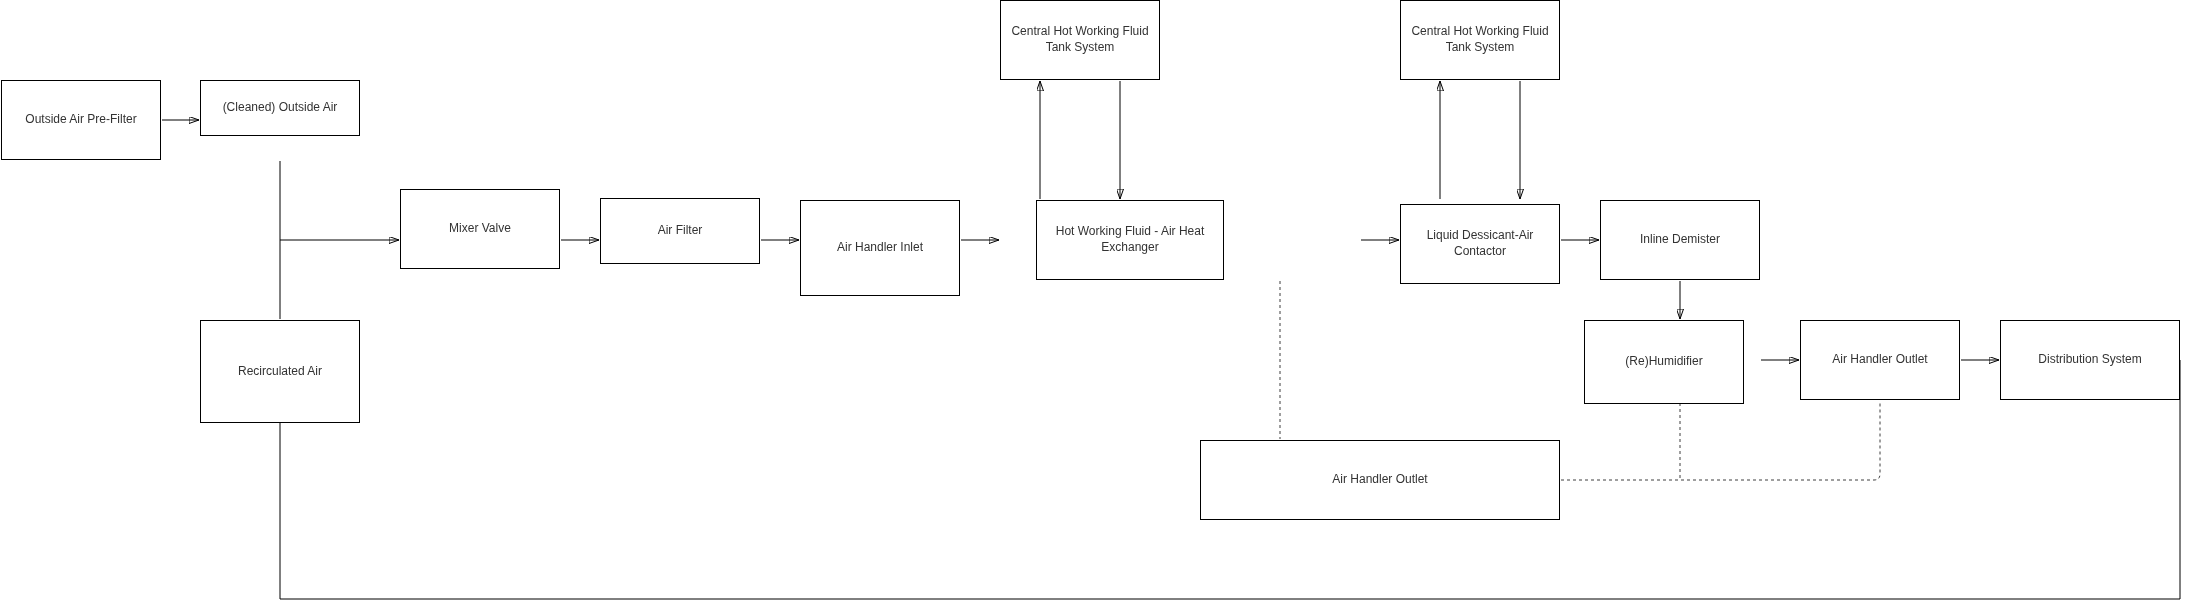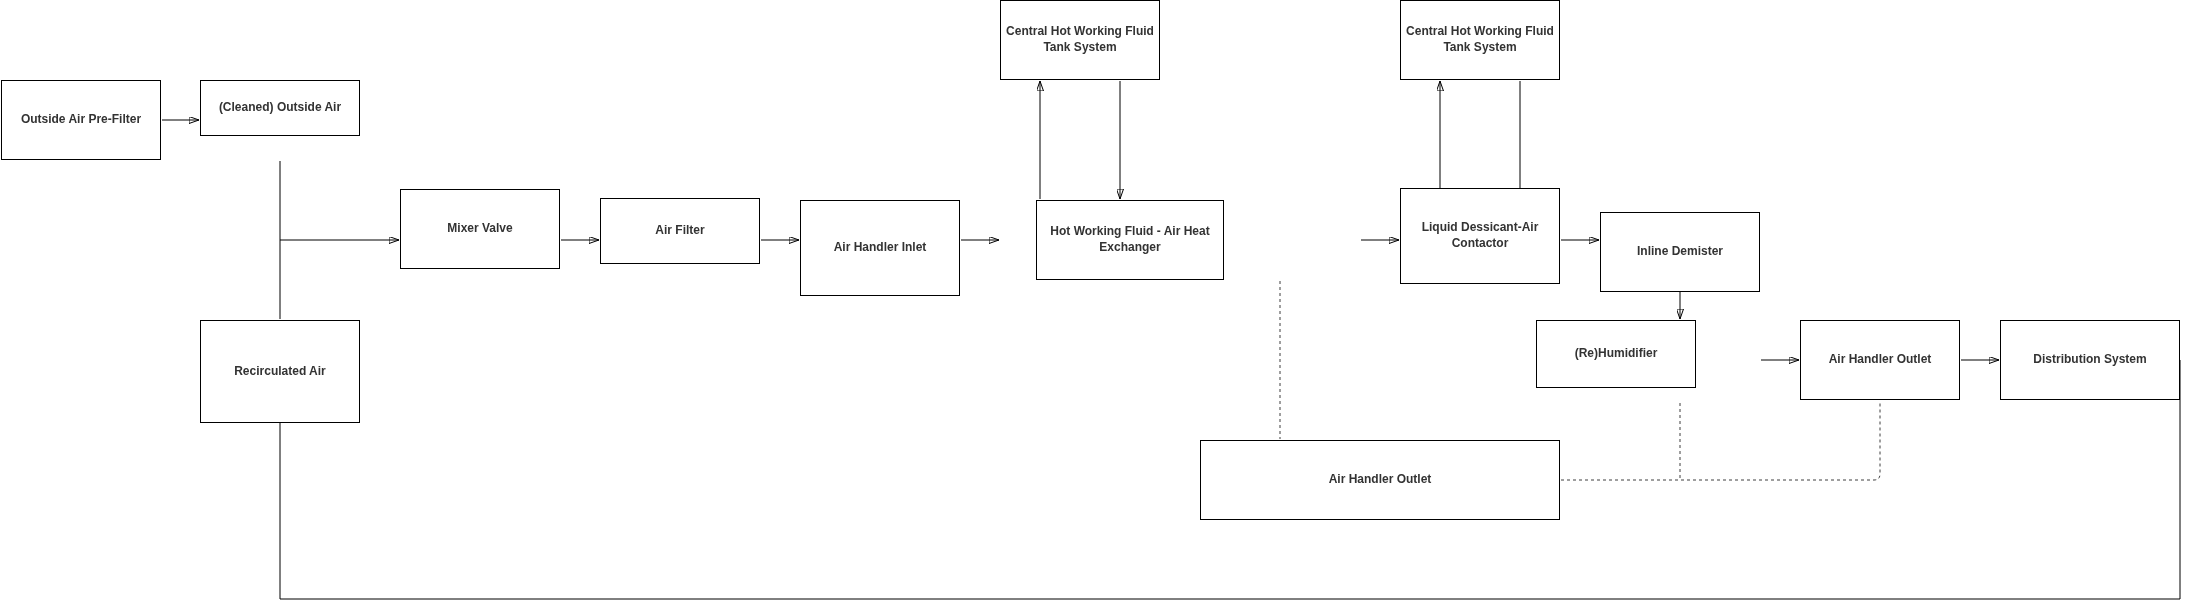--- a/index.html
+++ b/index.html
@@ -15,21 +15,20 @@
   svg.wires path.dashed{stroke:#3f3f3f;stroke-dasharray:3 3;}
   .node{
     position:absolute;
     box-sizing:border-box;
     background:#ffffff;
     border:1px solid #000000;
     display:flex;align-items:center;justify-content:center;
     text-align:center;
     font-size:12px;line-height:1.3;color:#333333;
     padding:3px;
-    font-weight:bold;
   }
   .node .label{display:block;width:100%;}
 </style>
 </head>
 <body>
 
 <div class="canvas">
 
   <svg class="wires" width="2189" height="609" viewBox="0 0 2189 609">
     <defs>
@@ -91,29 +90,29 @@
 
   <div class="node" style="left:1036px;top:200px;width:188px;height:80px">
     <span class="label">Hot Working Fluid - Air Heat Exchanger</span>
   </div>
 
 
   <div class="node" style="left:1400px;top:0px;width:160px;height:80px">
     <span class="label">Central Hot Working Fluid Tank System</span>
   </div>
 
-  <div class="node" style="left:1400px;top:188px;width:160px;height:96px">
+  <div class="node" style="left:1400px;top:204px;width:160px;height:80px">
     <span class="label">Liquid Dessicant-Air Contactor</span>
   </div>
 
-  <div class="node" style="left:1600px;top:212px;width:160px;height:80px">
+  <div class="node" style="left:1600px;top:200px;width:160px;height:80px">
     <span class="label">Inline Demister</span>
   </div>
 
-  <div class="node" style="left:1536px;top:320px;width:160px;height:68px">
+  <div class="node" style="left:1584px;top:320px;width:160px;height:84px">
     <span class="label">(Re)Humidifier</span>
   </div>
 
   <div class="node" style="left:1800px;top:320px;width:160px;height:80px">
     <span class="label">Air Handler Outlet</span>
   </div>
 
   <div class="node" style="left:2000px;top:320px;width:180px;height:80px">
     <span class="label">Distribution System</span>
   </div>

